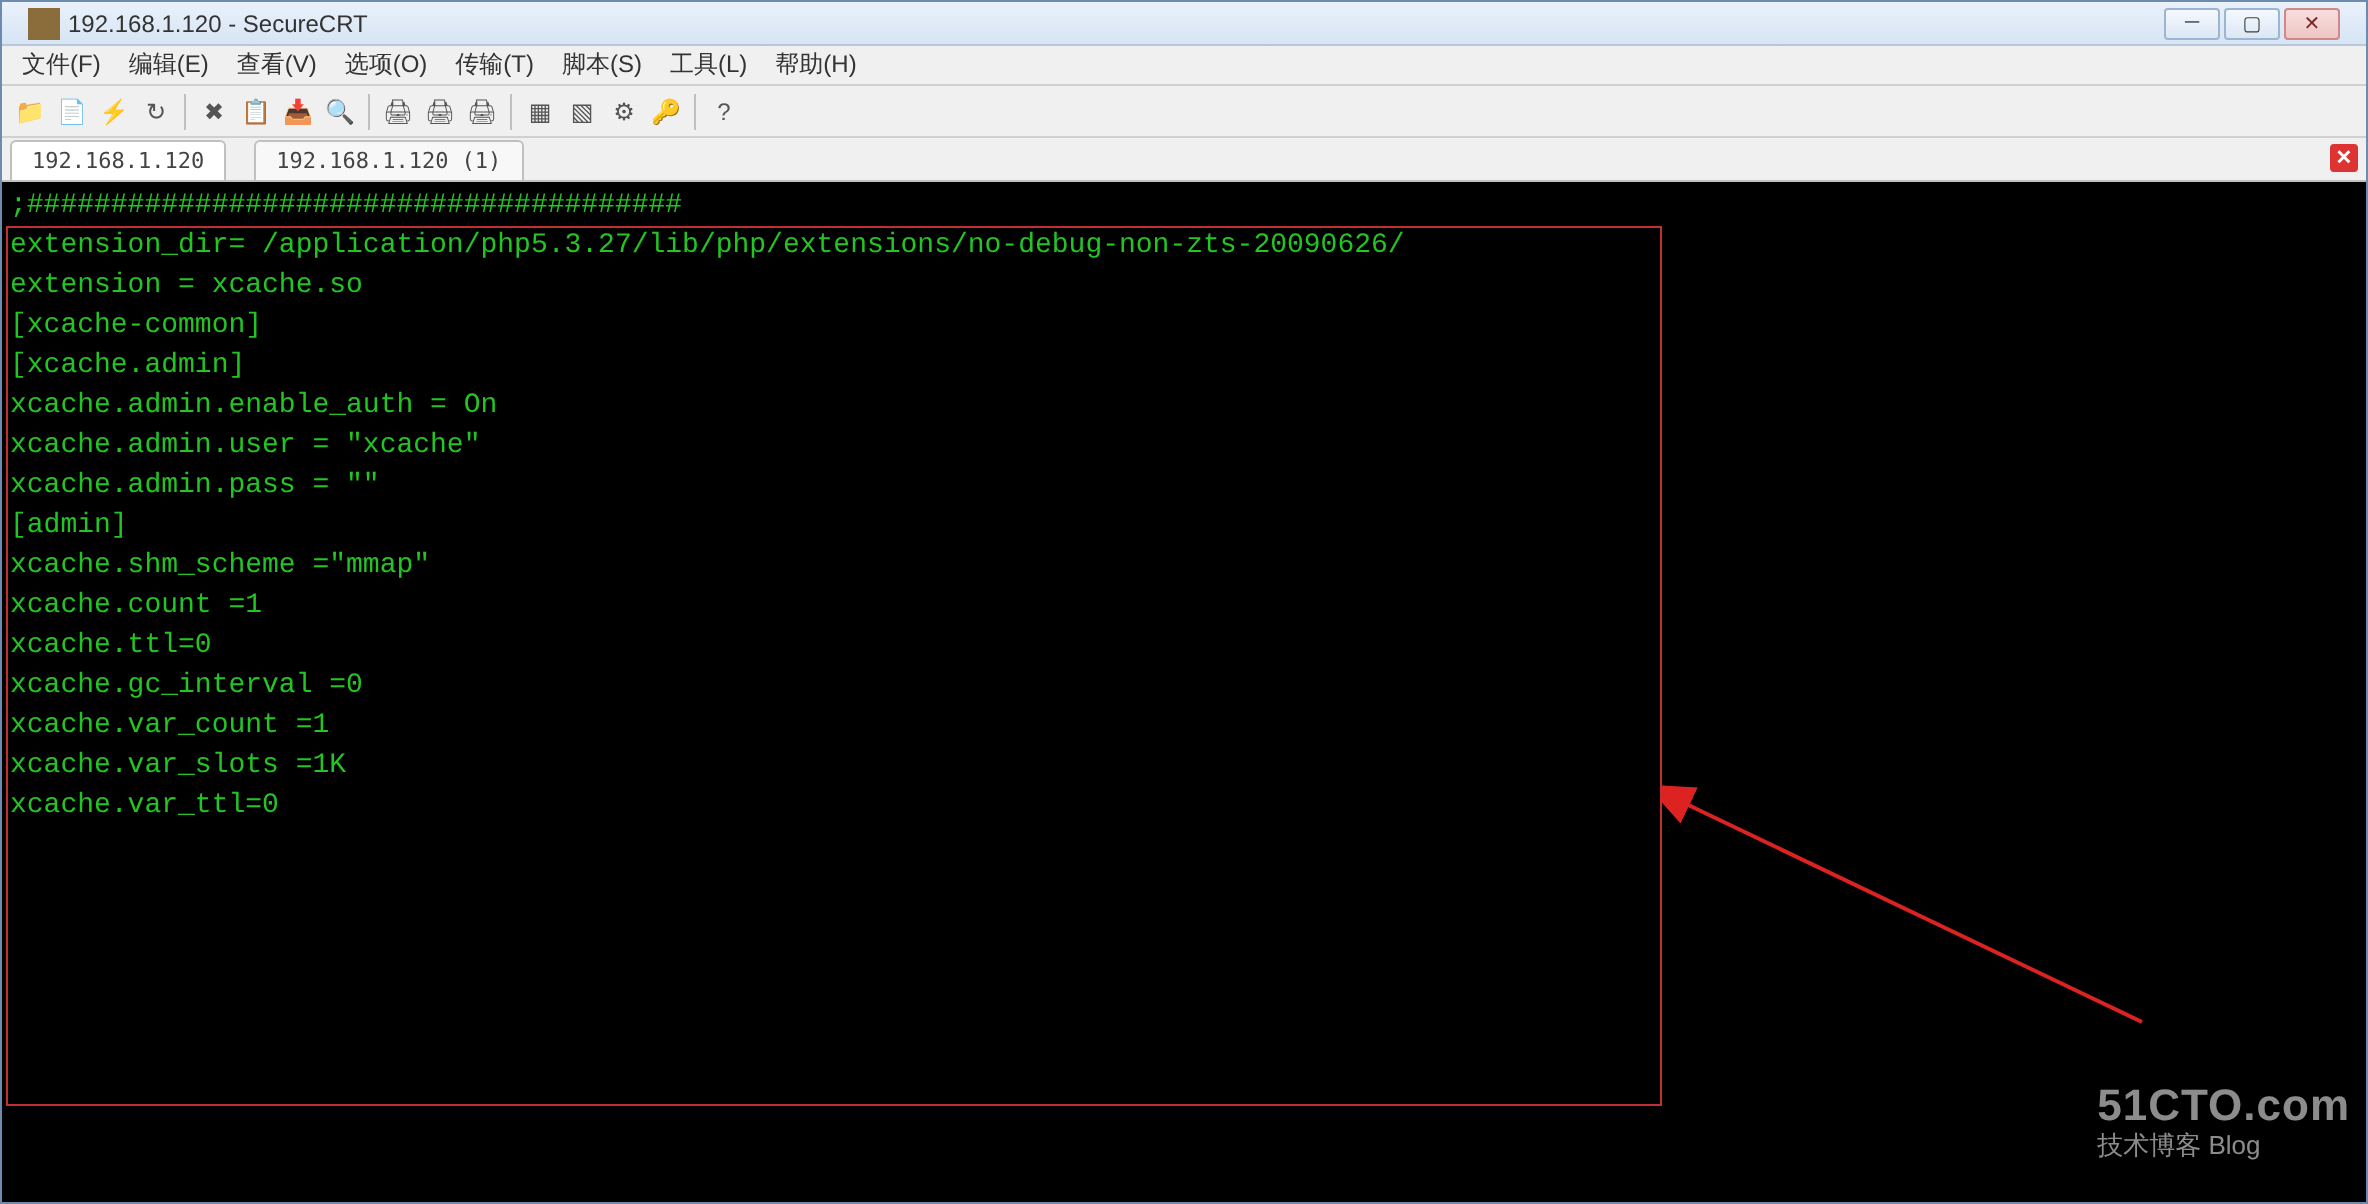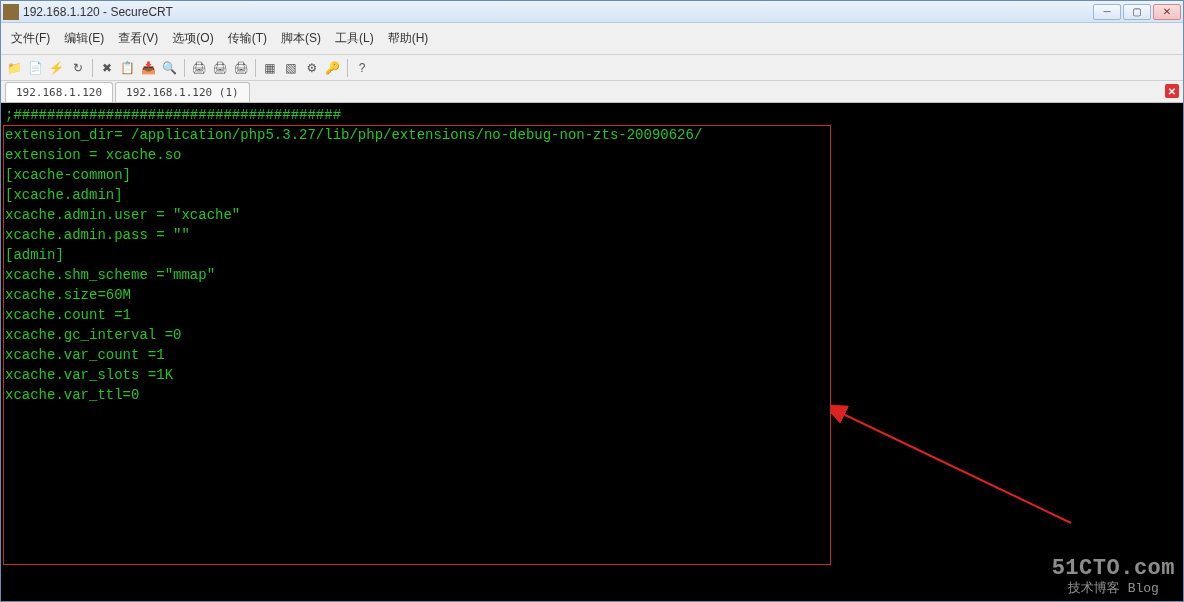--- a/index.html
+++ b/index.html
@@ -18,21 +18,21 @@
   background: #f0f0f0;
   border: 1px solid #6b8caf;
   display: flex;
   flex-direction: column;
 }
 .titlebar {
   height: 22px;
   background: linear-gradient(#eaf2fb, #d6e4f4);
   display: flex;
   align-items: center;
-  padding: 0 2px;
+  padding: 0 13px;
   border-bottom: 1px solid #b8c8dc;
 }
 .titlebar .app-icon {
   width: 16px; height: 16px;
   background: #8a6d3b;
   margin-right: 4px;
   display: inline-block;
 }
 .titlebar .title { flex: 1; color: #333; }
 .win-controls { display: flex; gap: 2px; }
@@ -40,21 +40,21 @@
   width: 28px; height: 16px;
   background: linear-gradient(#f5f9fe,#dbe7f5);
   border: 1px solid #9db5d1;
   border-radius: 2px;
   display: flex; align-items: center; justify-content: center;
   font-size: 10px;
   color: #444;
 }
 .win-btn.close { background: linear-gradient(#f8dede,#f0c4c4); border-color: #d08888; color: #7a2a2a; }
 .menubar {
-  height: 32px;
+  height: 20px;
   background: #f0f0f0;
   display: flex;
   align-items: center;
   padding: 0 4px;
   gap: 2px;
   border-bottom: 1px solid #d0d0d0;
   font-size: 12px;
   color: #333;
 }
 .menubar span { padding: 2px 6px; }
@@ -83,21 +83,21 @@
   border-bottom: 1px solid #c0c0c0;
   position: relative;
 }
 .tab {
   height: 20px;
   padding: 2px 10px;
   background: #f8f8f8;
   border: 1px solid #c0c0c0;
   border-bottom: none;
   border-radius: 3px 3px 0 0;
-  margin-right: 2px;
+  margin-right: 14px;
   font-family: "Consolas", monospace;
   font-size: 11px;
   color: #444;
   display: flex; align-items: center;
 }
 .tab.active { background: #fff; }
 .tab-close {
   position: absolute;
   right: 4px; top: 3px;
   width: 14px; height: 14px;
@@ -129,24 +129,24 @@
   height: 440px;
   pointer-events: none;
 }
 .arrow-svg {
   position: absolute;
   pointer-events: none;
 }
 .watermark {
   position: absolute;
   right: 8px;
-  bottom: 2px;
-  text-align: center;
+  bottom: 18px;
+  text-align: left;
   color: rgba(255,255,255,0.55);
-  font-family: Liberation Mono, monospace;
+  font-family: Liberation Sans, sans-serif;
   pointer-events: none;
 }
 .watermark .wm1 { font-size: 22px; font-weight: bold; letter-spacing: 0.5px; }
 .watermark .wm2 { font-size: 13px; }
 </style>
 </head>
 <body>
 
 <div class="window">
 
@@ -205,27 +205,28 @@
   </div>
 
   <div class="terminal">
     <div class="term-line">;#######################################</div>
     <div class="term-line">extension_dir= /application/php5.3.27/lib/php/extensions/no-debug-non-zts-20090626/</div>
     <div class="term-line">extension = xcache.so</div>
     <div class="term-line">[xcache-common]</div>
     <div class="term-line"></div>
     <div class="term-line">[xcache.admin]</div>
     <div class="term-line"></div>
+    <div class="term-line">xcache.admin.enable_auth = On</div>
     <div class="term-line">xcache.admin.user = "xcache"</div>
     <div class="term-line">xcache.admin.pass = ""</div>
     <div class="term-line"></div>
     <div class="term-line">[admin]</div>
     <div class="term-line">xcache.shm_scheme ="mmap"</div>
-    <div class="term-line">xcache.size=60M</div>
     <div class="term-line">xcache.count =1</div>
+    <div class="term-line">xcache.ttl=0</div>
     <div class="term-line">xcache.gc_interval =0</div>
     <div class="term-line">xcache.var_count =1</div>
     <div class="term-line">xcache.var_slots =1K</div>
     <div class="term-line">xcache.var_ttl=0</div>
 
     <div class="redbox"></div>
 
     <svg class="arrow-svg" style="left:830px; top:300px;" width="250" height="130">
       <defs>
         <marker id="ah" markerWidth="12" markerHeight="10" refX="2" refY="5" orient="auto">

